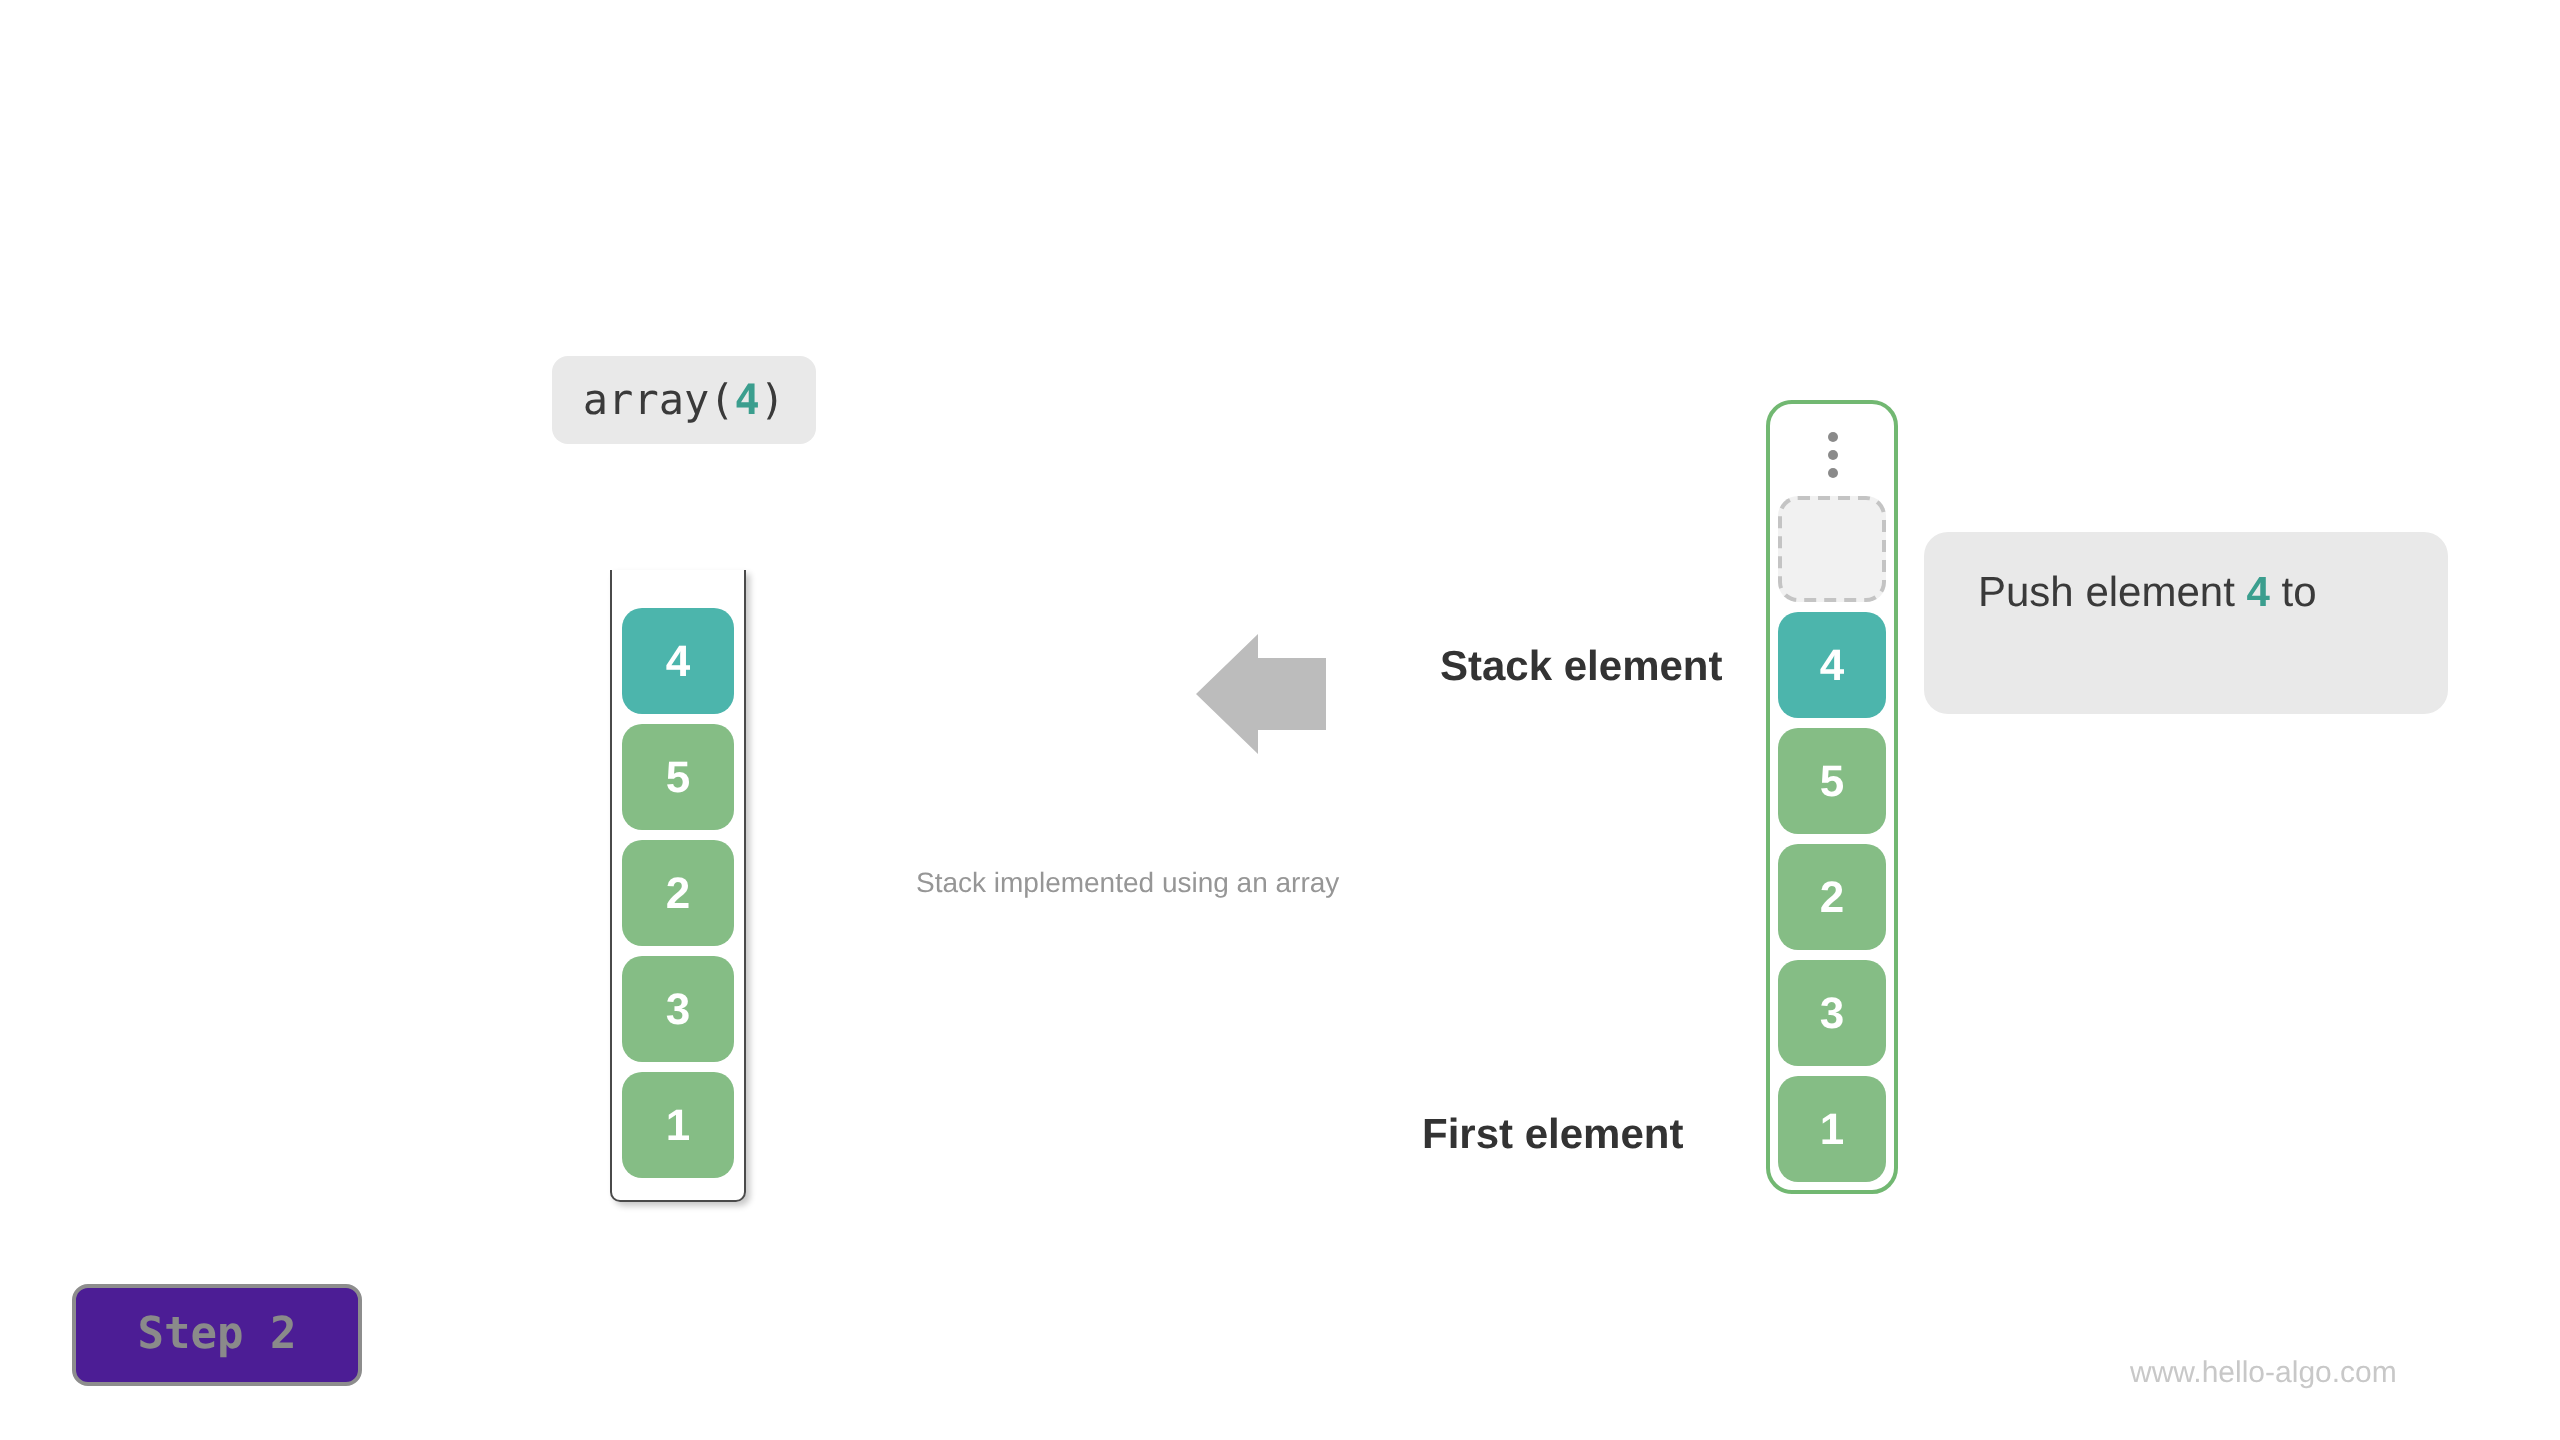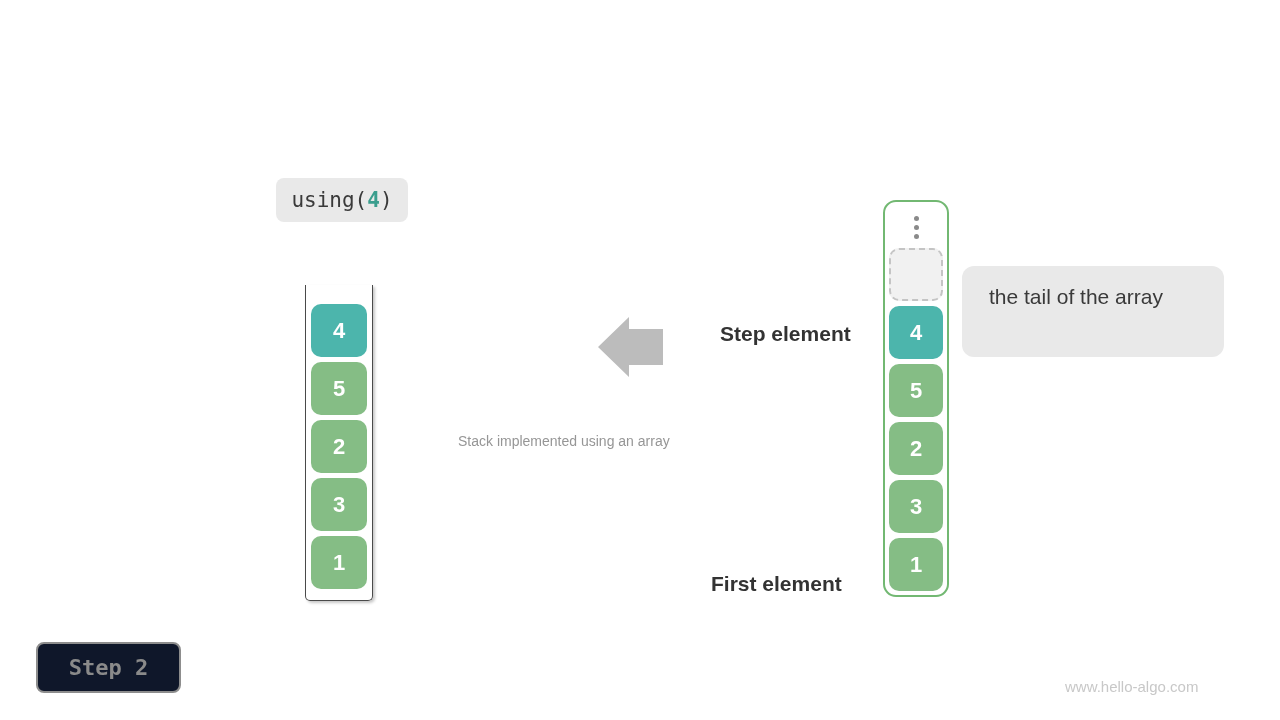--- a/index.html
+++ b/index.html
@@ -67,91 +67,91 @@
     border: 2px dashed #c4c4c4; border-radius: 10px;
     background: #f1f1f1; box-sizing: border-box;
   }
 
   
   .arrow-wrap { left: 598px; top: 317px; width: 65px; height: 61px; }
   .arrow-wrap svg { display: block; }
   .arrow-wrap polygon { fill: var(--arrow-gray); }
 
   .label-last  { left: 720px; top: 322px; font-size: 21px; font-weight: bold; color: var(--label-dark); line-height: 24px; }
-  .label-first { left: 711px; top: 572px; font-size: 21px; font-weight: bold; color: var(--label-dark); line-height: 24px; }
+  .label-first { left: 711px; top: 556px; font-size: 21px; font-weight: bold; color: var(--label-dark); line-height: 24px; }
   .caption     { left: 458px; top: 429px; font-size: 14px; color: var(--caption-gray); line-height: 24px; }
 
   
   .tooltip {
     left: 962px; top: 266px; width: 262px; height: 91px;
     box-sizing: border-box;
     background: var(--box-bg); border-radius: 12px;
     padding: 16px 0 0 27px;
     font-size: 21px; line-height: 29px; color: var(--text-dark);
   }
 
   
   .step-box {
     left: 36px; top: 642px; width: 145px; height: 51px;
     box-sizing: border-box;
     border: 2px solid #8d8d8d; border-radius: 8px;
-    background: #0f172a;
+    background: #4c1d95;
     display: flex; align-items: center; justify-content: center;
     font-family: "DejaVu Sans Mono", monospace;
     font-weight: bold; font-size: 22px; color: #8a8a8a;
   }
 
   .watermark {
     left: 1065px; top: 678px;
     font-family: Liberation Sans, sans-serif;
     font-size: 15px; color: var(--watermark-gray);
   }
 </style>
 </head>
 <body>
 
 <div class="abs op-box">
-  <span>using(</span>
+  <span>array(</span>
     <span class="teal-val">4</span>
     <span>)</span>
 </div>
 
 <div class="abs left-stack">
     <div class="stack-item highlight">4</div>
     <div class="stack-item">5</div>
     <div class="stack-item">2</div>
     <div class="stack-item">3</div>
     <div class="stack-item">1</div>
   </div>
 
 <div class="abs arrow-wrap">
   <svg width="65" height="61" viewBox="0 0 65 61" xmlns="http://www.w3.org/2000/svg">
     <polygon points="0,30 31,0 31,12 65,12 65,48 31,48 31,60"></polygon>
   </svg>
 </div>
 
-<div class="abs label-last">Step element</div>
+<div class="abs label-last">Stack element</div>
 <div class="abs caption">Stack implemented using an array</div>
 <div class="abs label-first">First element</div>
 
 <div class="abs right-stack">
   <div class="dots">
       <i></i>
       <i></i>
       <i></i>
     </div>
   <div class="empty-slot"></div>
 <div class="stack-item highlight">4</div>
     <div class="stack-item">5</div>
     <div class="stack-item">2</div>
     <div class="stack-item">3</div>
     <div class="stack-item">1</div>
   </div>
 
 <div class="abs tooltip">
-  <div>the tail of the array</div>
+  <div><span>Push element </span><span class="teal-val">4</span><span> to</span></div>
 </div>
 
 <div class="abs step-box">
   <span>Step 2</span>
 </div>
 
 <div class="abs watermark">www.hello-algo.com</div>
 
 </body></html>

